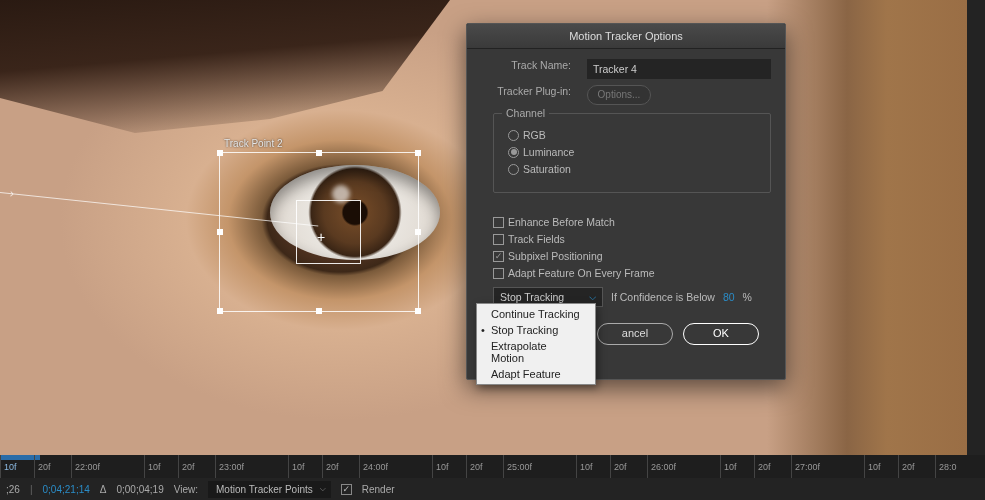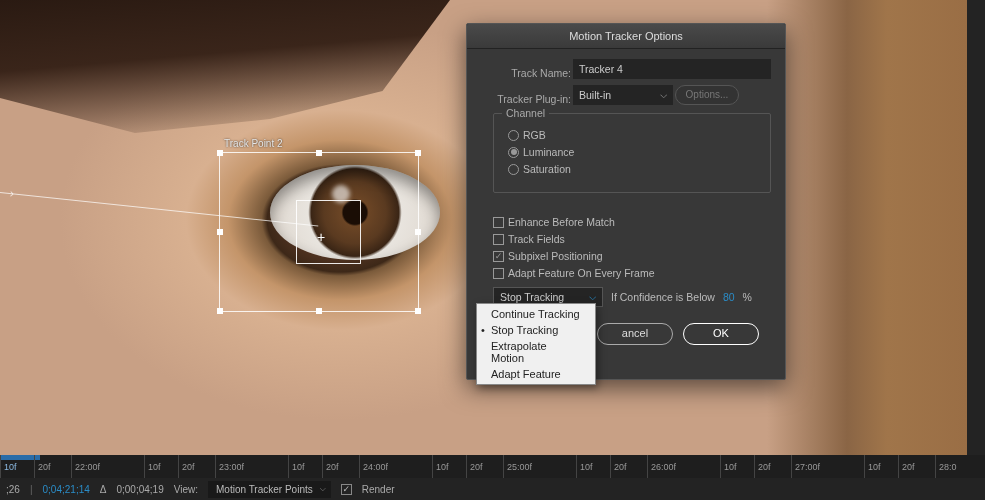--- a/index.html
+++ b/index.html
@@ -16,21 +16,21 @@
 .h.tl{left:-3px;top:-3px}.h.tr{right:-3px;top:-3px}.h.bl{left:-3px;bottom:-3px}.h.br{right:-3px;bottom:-3px}
 .h.tm{left:50%;top:-3px;margin-left:-3px}.h.bm{left:50%;bottom:-3px;margin-left:-3px}
 .h.lm{left:-3px;top:50%;margin-top:-3px}.h.rm{right:-3px;top:50%;margin-top:-3px}
 .track-inner{position:absolute;left:296px;top:200px;width:65px;height:64px;border:1px solid rgba(255,255,255,0.9)}
 .cross{position:absolute;left:317px;top:230px;color:#fff;font-size:14px;line-height:1}
 .path{position:absolute;left:0;top:192px;width:320px;height:1px;border-top:1px solid rgba(255,255,255,0.7);transform:rotate(6deg);transform-origin:left}
 .path::before{content:"›";position:absolute;left:10px;top:-8px;color:rgba(255,255,255,0.7);font-size:12px}
 .dialog{position:absolute;left:466px;top:23px;width:320px;background:#383838;border:1px solid #555;box-shadow:0 8px 25px rgba(0,0,0,0.55);border-radius:2px}
 .dlg-title{height:25px;background:linear-gradient(#4a4a4a,#3a3a3a);border-bottom:1px solid #222;color:#ddd;font-size:11px;text-align:center;line-height:25px;border-radius:2px 2px 0 0}
 .dlg-body{padding:10px 14px 18px;color:#bbb;font-size:10.5px}
-.row{display:flex;align-items:flex-end;margin-bottom:6px;gap:2px}
+.row{display:flex;align-items:flex-start;margin-bottom:6px;gap:16px}
 .lbl{width:90px;text-align:right;color:#aaa}
 .tinput{flex:1;height:20px;background:#242424;border:none;color:#ccc;padding:0 6px;font-size:10.5px}
 .select{width:100px;height:20px;background:#242424;color:#ccc;padding:0 6px;font-size:10.5px;border:none;display:flex;align-items:center;justify-content:space-between}
 .select::after{content:"⌵";font-size:9px;color:#999}
 .btn-s{width:64px;height:20px;background:#333;border:1px solid #555;color:#777;font-size:10px;border-radius:10px;text-align:center;line-height:18px}
 .fieldset{border:1px solid #555;border-radius:2px;margin:8px 0 23px 12px;padding:10px 14px 12px;position:relative}
 .fs-label{position:absolute;top:-7px;left:8px;background:#383838;padding:0 4px;color:#aaa;font-size:10.5px}
 .radio,.check{display:flex;align-items:center;gap:4px;margin:5px 0;cursor:pointer}
 .radio .r{width:11px;height:11px;border:1.5px solid #999;border-radius:50%;display:flex;align-items:center;justify-content:center}
 .radio.sel .r::after{content:"";width:6px;height:6px;background:#999;border-radius:50%}
@@ -87,23 +87,20 @@
 
 <div class="dialog">
   <div class="dlg-title">Motion Tracker Options</div>
   <div class="dlg-body">
     <div class="row">
       <div class="lbl">Track Name:</div>
       <input class="tinput" value="Tracker 4" style="">
     </div>
     <div class="row">
       <div class="lbl">Tracker Plug-in:</div>
-      <div class="select">
-          <span>Built-in</span>
-        </div>
       <div class="btn-s">Options...</div>
     </div>
     <div class="fieldset">
       <div class="fs-label">Channel</div>
       <div class="radio">
           <span class="r"></span>
           <span>RGB</span>
         </div>
       <div class="radio sel">
           <span class="r"></span>

